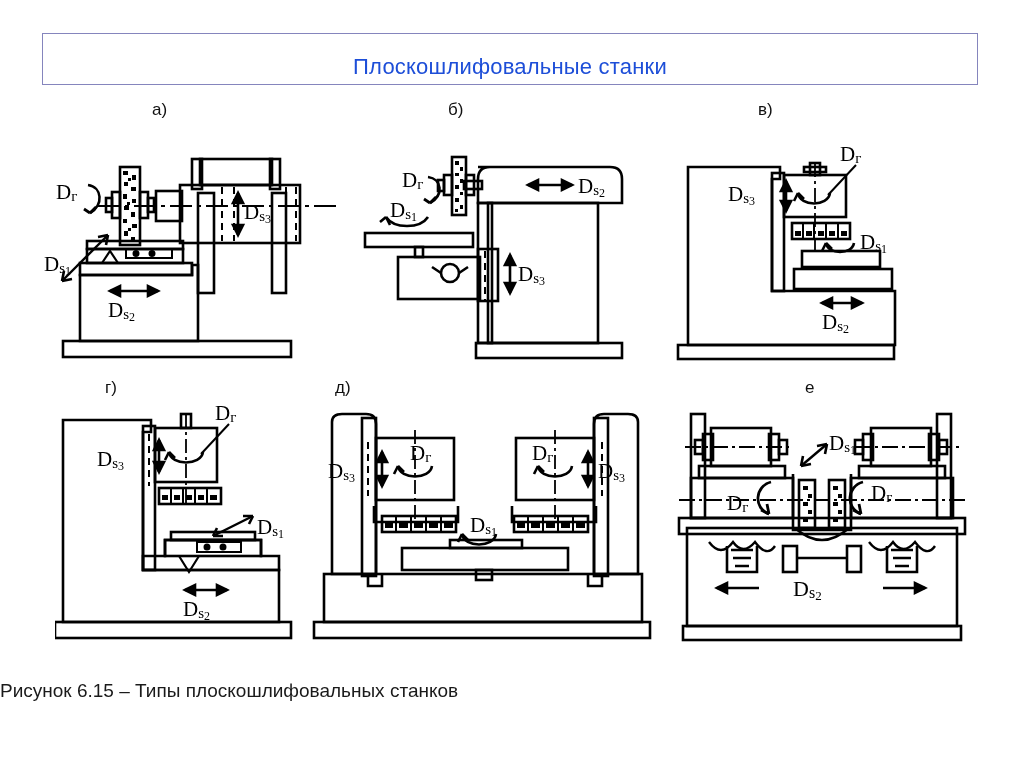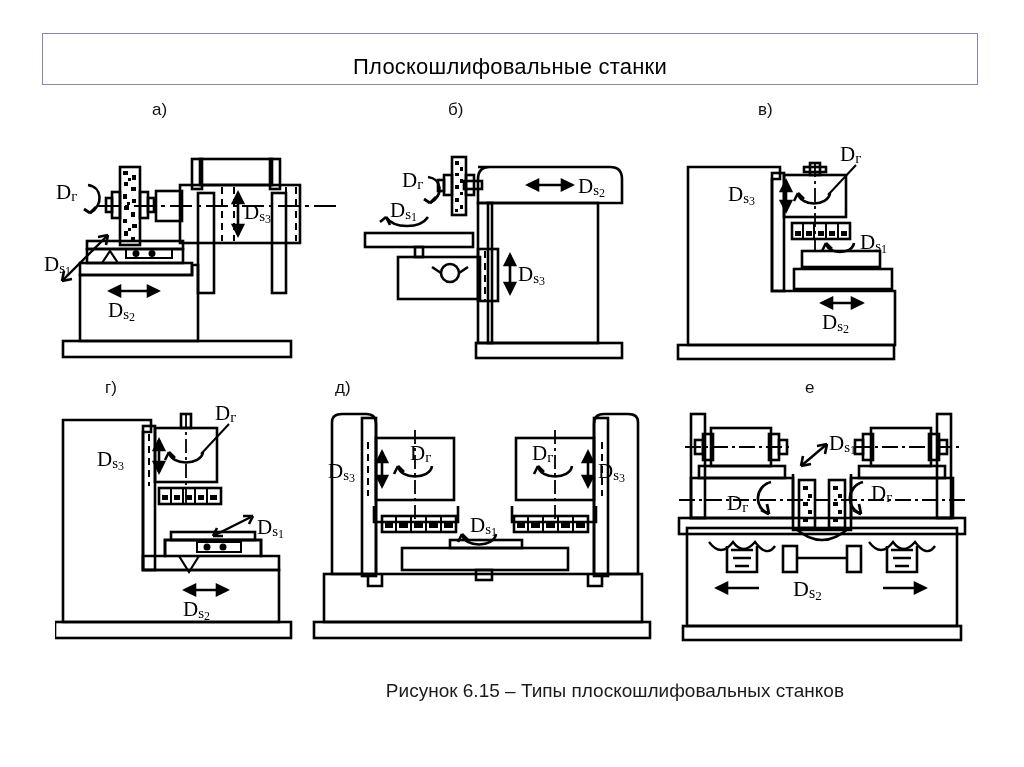--- a/index.html
+++ b/index.html
@@ -11,33 +11,33 @@
   #page{position:absolute;left:0;top:0;width:1024px;height:767px;}
 
   
   .title-box{
     position:absolute;left:42px;top:33px;width:936px;height:52px;
     border:1.5px solid #8585bd;background:#ffffff;
     display:flex;align-items:center;justify-content:center;
     box-sizing:border-box;
   }
   .title-text{
-    font-size:22px;color:#000000;font-family:"Liberation Sans", sans-serif;
+    font-size:22px;color:#1d4ed8;font-family:"Liberation Sans", sans-serif;
     letter-spacing:.2px;white-space:nowrap;margin-top:16px;
   }
 
   
   .plabel{
     position:absolute;font-size:17px;color:#111;
     font-family:"Liberation Sans", sans-serif;white-space:nowrap;
   }
 
   
   .caption{
-    position:absolute;left:0;top:680px;width:844px;text-align:right;
+    position:absolute;left:0;top:680px;width:844px;text-align:left;
     font-size:19px;color:#1a1a1a;font-family:"Liberation Sans", sans-serif;
   }
 
   
   .fig{position:absolute;}
   svg{display:block;}
   svg text{font-family:"Liberation Serif", serif;fill:#000;}
 </style>
 </head>
 <body>

